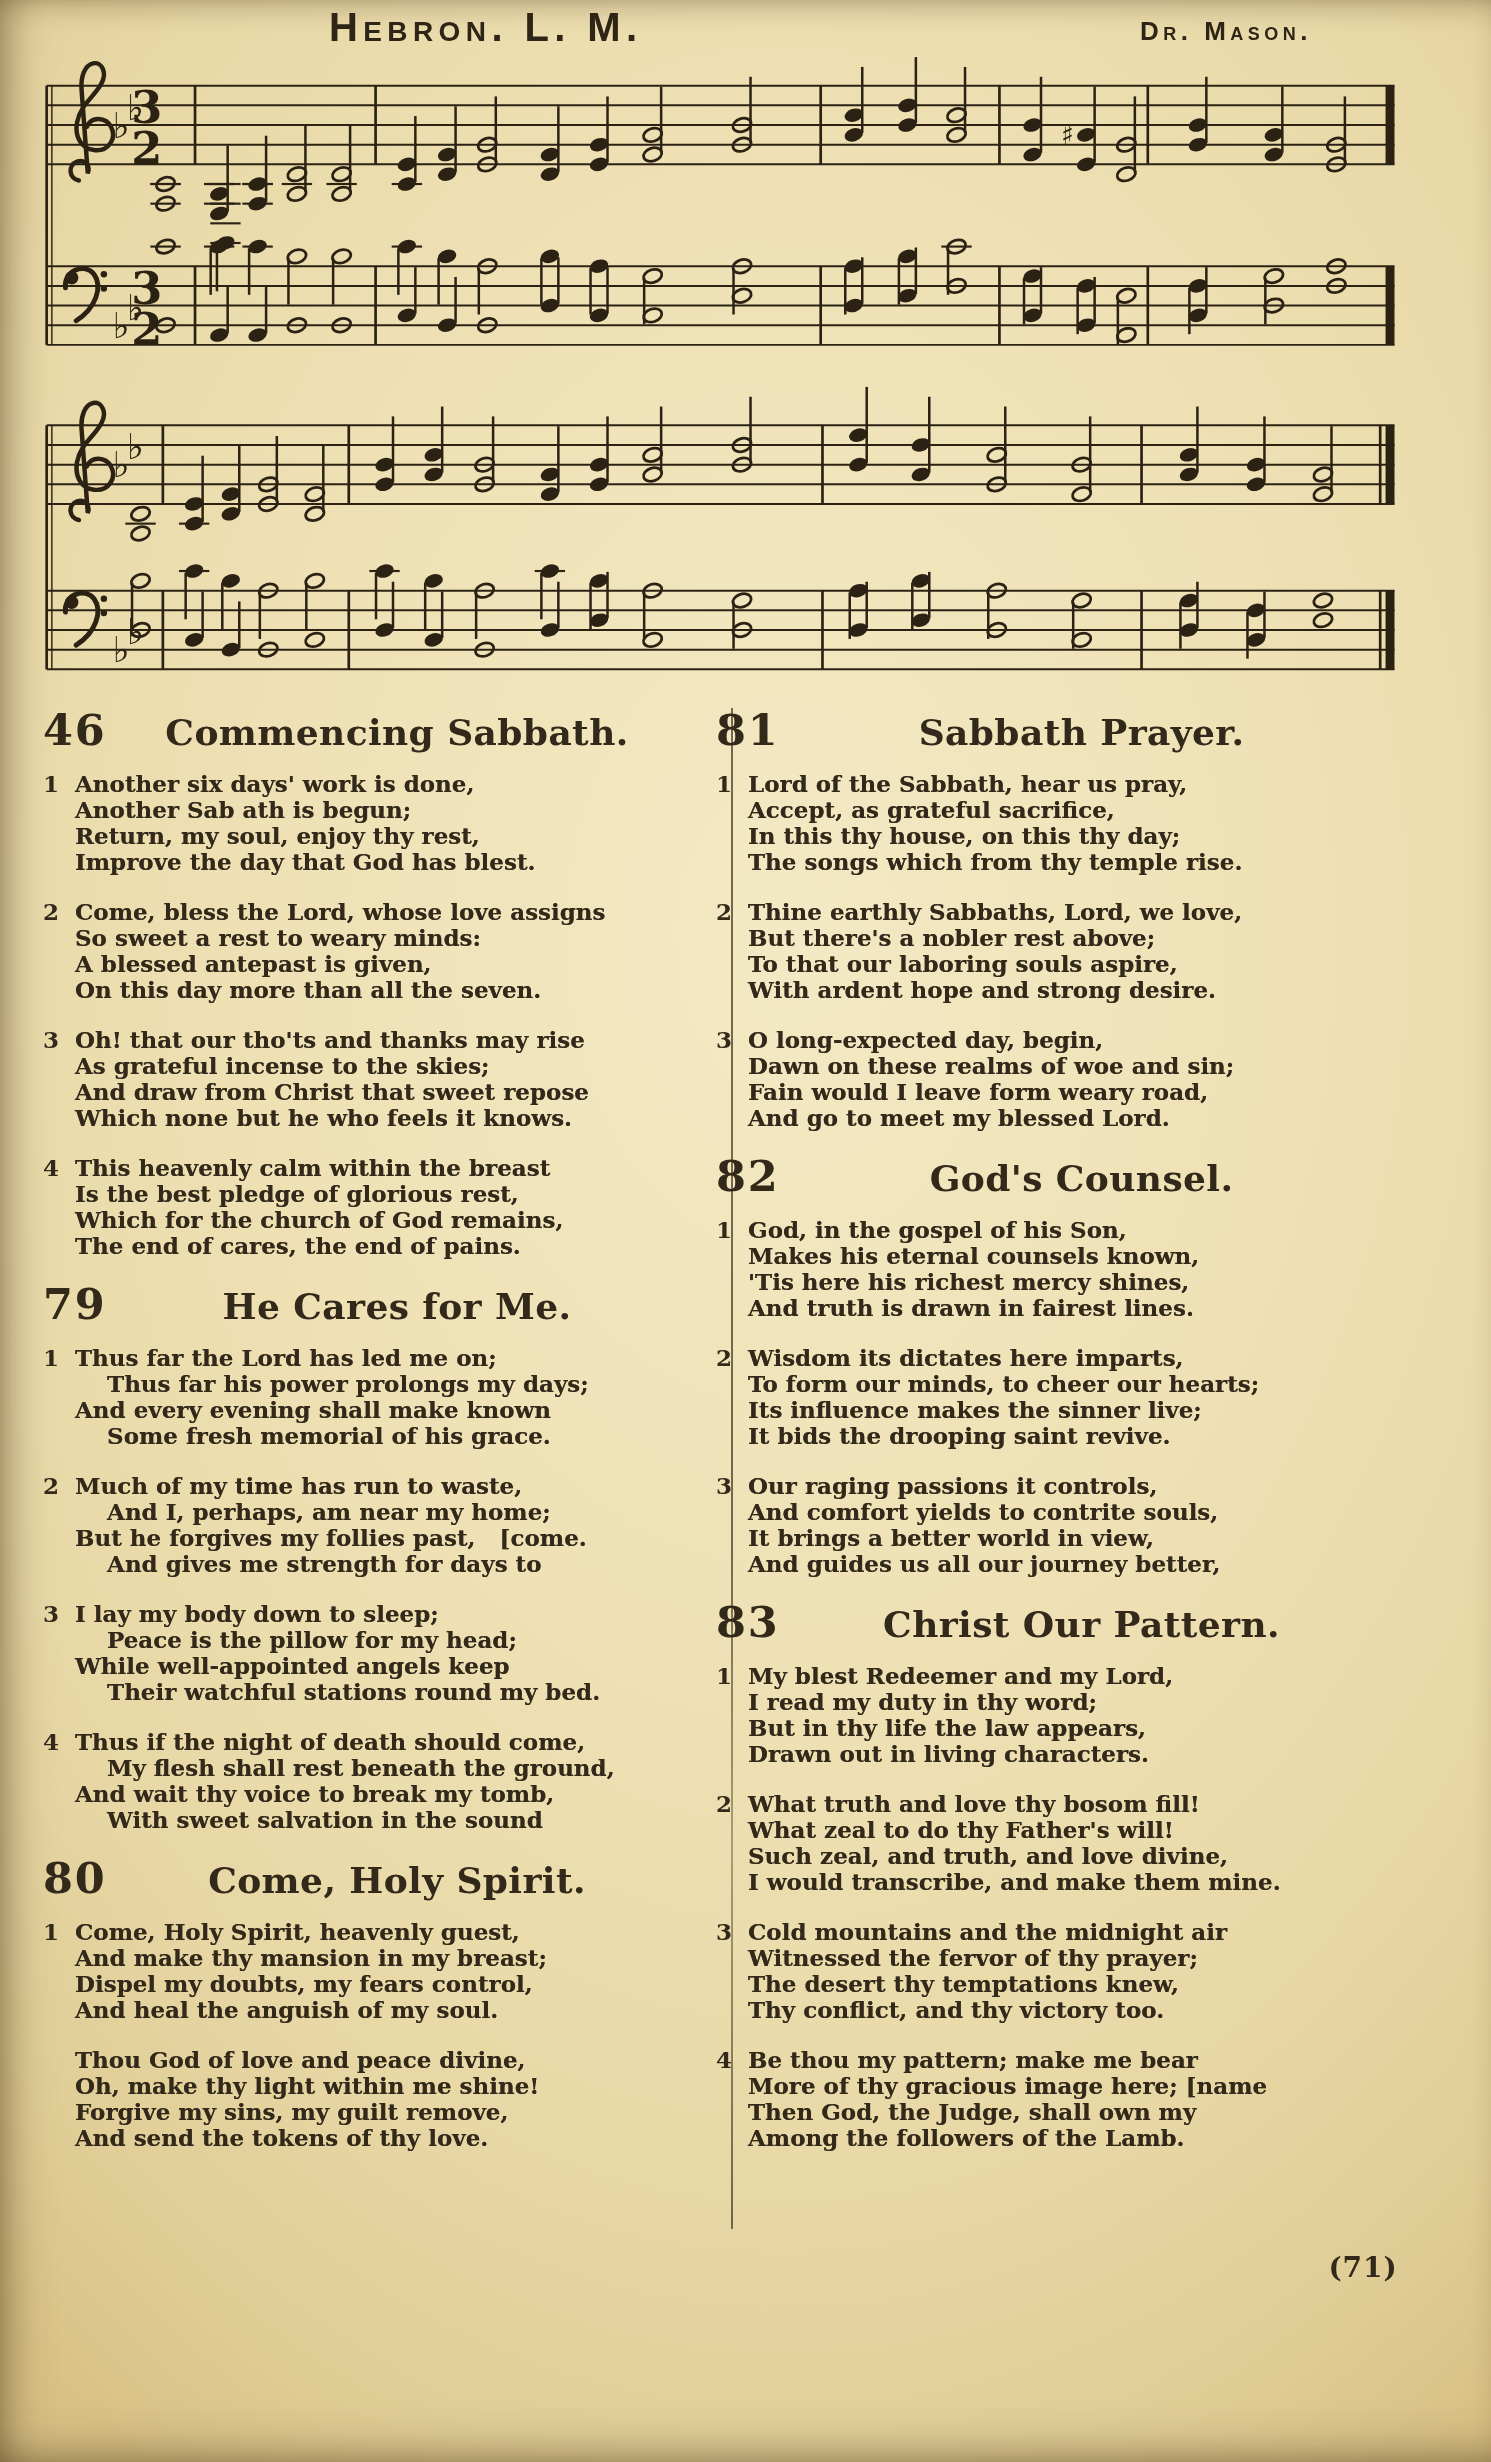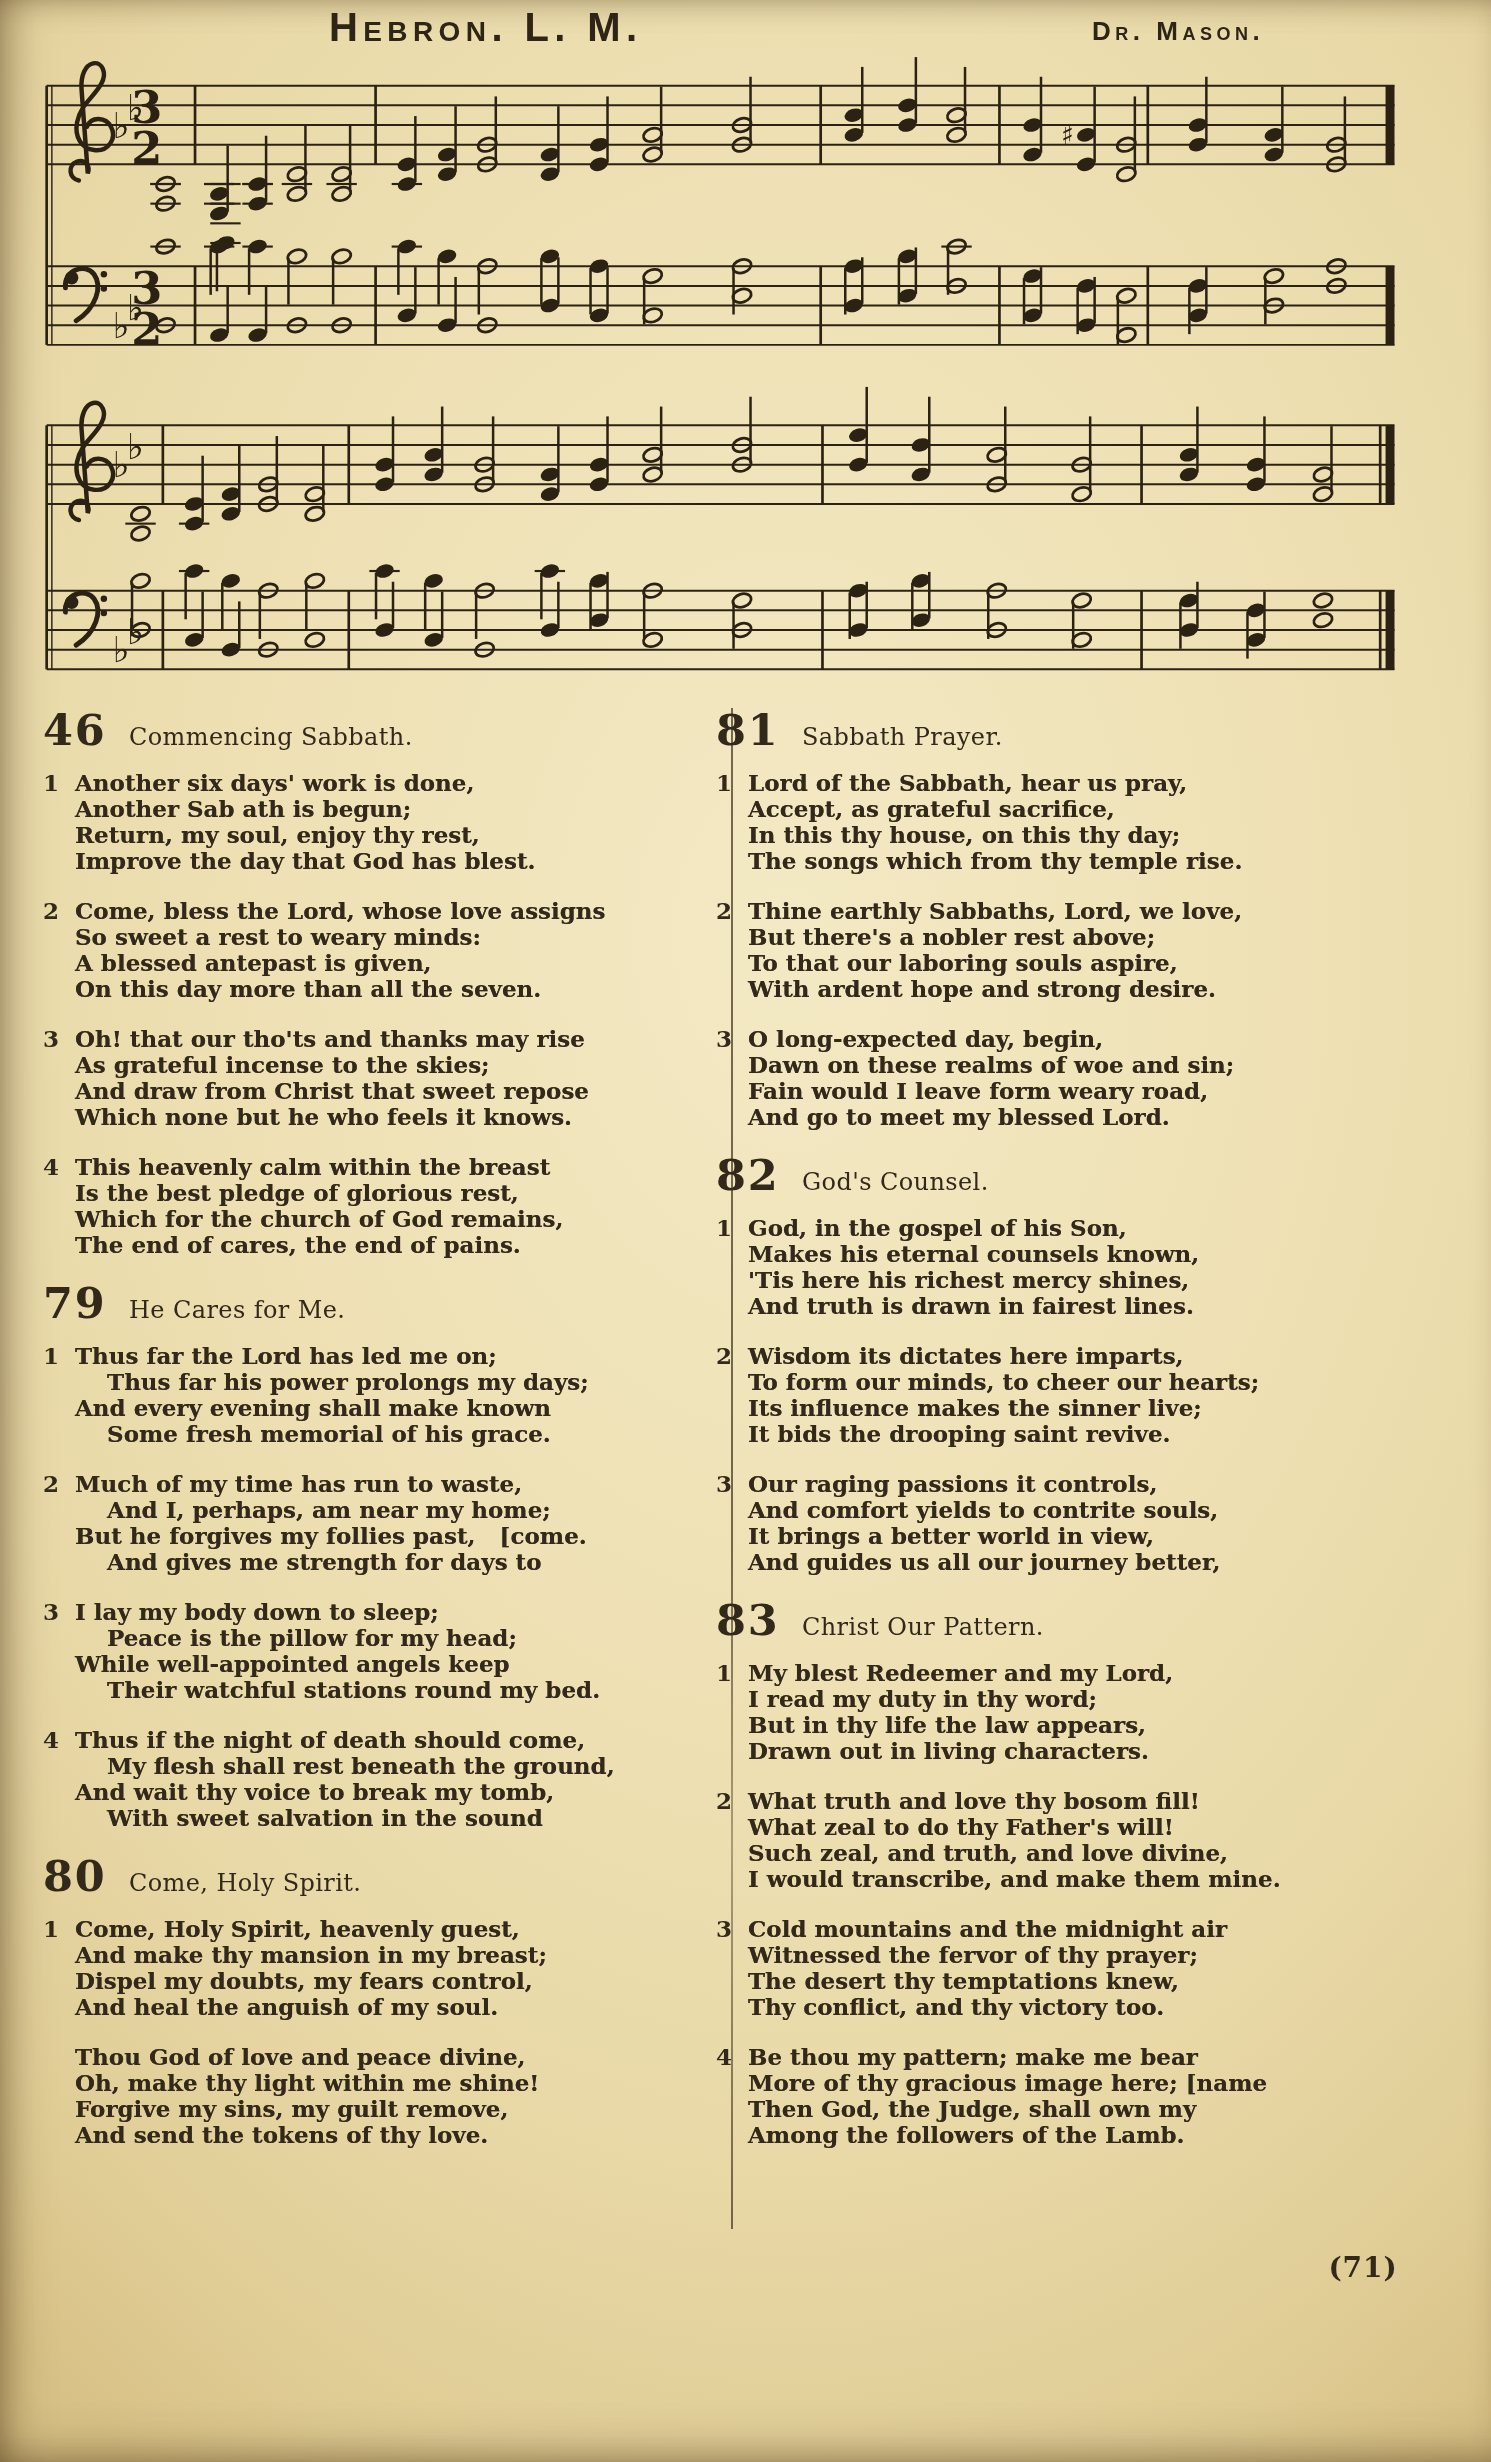--- a/index.html
+++ b/index.html
@@ -19,32 +19,32 @@
   .tune-title{
     position:absolute;left:329px;top:5.4px;width:429px;
     font-family:"Liberation Sans","DejaVu Sans",sans-serif;
     font-variant:small-caps;font-weight:bold;font-size:40px;letter-spacing:5.4px;
     color:#2e2516;white-space:nowrap;
   }
   .composer{
     position:absolute;left:1092px;top:16px;width:268px;
     font-family:"Liberation Sans","DejaVu Sans",sans-serif;
     font-variant:small-caps;font-weight:bold;font-size:26px;letter-spacing:4.5px;
-    color:#2e2516;white-space:nowrap;
+    color:#2e2516;white-space:nowrap;text-align:center;
   }
   svg.score{position:absolute;left:27px;top:41px;}
   .col{position:absolute;top:704px;}
   .col-left{left:43px;width:685px;}
   .col-right{left:716px;width:708px;}
   .divider{position:absolute;left:731px;top:708px;width:1.8px;height:1521px;
     background:linear-gradient(#4a3d26 0%,#4a3d26 55%,rgba(74,61,38,.55) 75%,#4a3d26 100%);opacity:.75;}
   .hymn{margin:0 0 12.5px 0;}
   .hymn-head{display:flex;align-items:baseline;margin:5.4px 0 18px 0;}
   .hymn-number{font-size:43px;font-weight:bold;line-height:43px;letter-spacing:1.8px;min-width:86px;}
-  .hymn-title{flex:1;text-align:left;font-weight:normal;font-size:24px;letter-spacing:0.4px;padding-right:63px;}
+  .hymn-title{flex:1;text-align:center;font-weight:bold;font-size:36px;letter-spacing:0.4px;padding-right:63px;}
   .verse{display:flex;margin:0 0 24px 0;}
   .verse-number{width:32px;font-weight:bold;font-size:23px;line-height:26px;flex:none;}
   .verse-lines{flex:1;}
   .verse-line{font-weight:bold;font-size:23px;line-height:26px;white-space:pre-wrap;
     text-shadow:0 0 0.6px rgba(50,41,26,.65);}
   .page-number{position:absolute;left:1278px;top:2251px;width:170px;text-align:center;
     font-size:28px;font-weight:bold;letter-spacing:0.9px;}
 </style>
 </head>
 <body>

